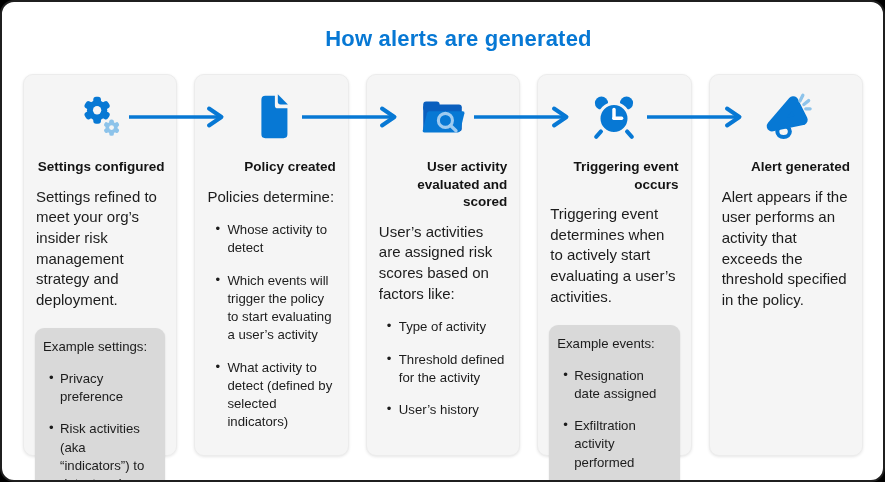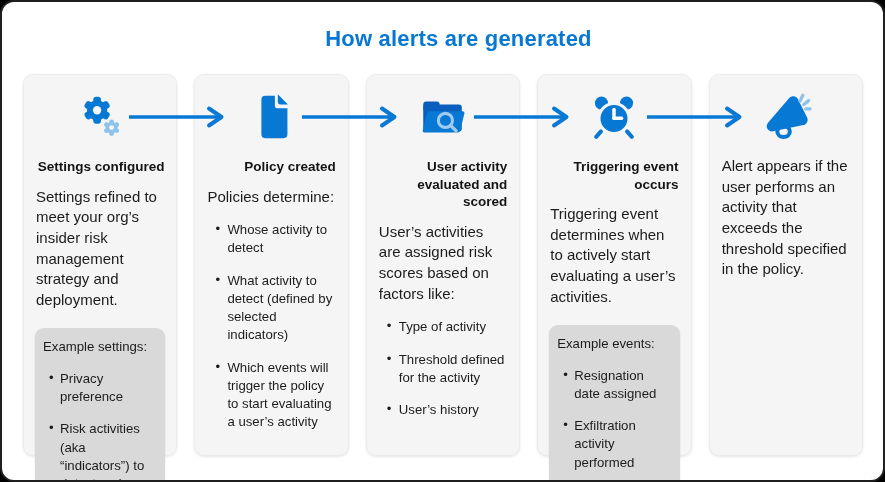--- a/index.html
+++ b/index.html
@@ -87,22 +87,22 @@
       <div class="icon-wrap">
         <svg class="step-icon" width="54" height="54" viewBox="0 0 56 56">
           <path fill="#0778D4" d="M31 6 v10 q0 3 3 3 h10 v27 q0 4 -4 4 H21 q-4 0 -4 -4 V10 q0 -4 4 -4 z"></path>
           <path fill="#0778D4" d="M34 4.5 v7.5 q0 3 3 3 h7.5 z"></path>
         </svg>
       </div>
       <h2 class="card-title">Policy created</h2>
       <p class="card-body">Policies determine:</p>
       <ul class="bullets">
         <li>Whose activity to detect</li>
+        <li>Which events will trigger the policy to start evaluating a user’s activity</li>
         <li>What activity to detect (defined by selected indicators)</li>
-        <li>Which events will trigger the policy to start evaluating a user’s activity</li>
       </ul>
     </section>
 
     <section class="card">
       <div class="icon-wrap">
         <svg class="step-icon" width="54" height="54" viewBox="0 0 56 56">
           <rect x="7.5" y="12" width="17" height="10" rx="3" fill="#0A5FBE"></rect>
           <rect x="7.5" y="15" width="40" height="28" rx="3" fill="#0A5FBE"></rect>
           <path fill="#0778D4" d="M14 22 h34.5 q2.2 0 1.7 2.1 l-4.3 18 q-.5 2 -2.7 2 H8.7 q-2.2 0 -1.7 -2.1 l4.3 -18 q.5 -2 2.7 -2 z"></path>
           <circle cx="30.5" cy="31.5" r="7.3" fill="none" stroke="#9FCBF0" stroke-width="3.2"></circle>
@@ -145,20 +145,21 @@
     <section class="card">
       <div class="icon-wrap">
         <svg class="step-icon" width="54" height="54" viewBox="0 0 56 56">
           <ellipse cx="25.5" cy="43" rx="6.5" ry="5.8" fill="none" stroke="#0778D4" stroke-width="4.2"></ellipse>
           <path d="M13.5 37.5 L35.5 12 L45 31 Z" fill="#0778D4" stroke="#0778D4" stroke-width="11" stroke-linejoin="round"></path>
           <line x1="45.5" y1="5.5" x2="42.5" y2="11.5" stroke="#8DC3EA" stroke-width="3.4" stroke-linecap="round"></line>
           <line x1="51.5" y1="11" x2="46.5" y2="15" stroke="#8DC3EA" stroke-width="3.4" stroke-linecap="round"></line>
           <line x1="53" y1="19.5" x2="48.5" y2="19.5" stroke="#8DC3EA" stroke-width="3.4" stroke-linecap="round"></line>
         </svg>
       </div>
+      <h2 class="card-title">Alert generated</h2>
       <p class="card-body">Alert appears if the user performs an activity that exceeds the threshold specified in the policy.</p>
     </section>
 
   </div>
 
   <svg class="arrow a1" width="104" height="24" viewBox="0 0 104 24">
     <line x1="1" y1="12" x2="90" y2="12" stroke-width="3.6"></line>
     <polyline points="81,3.5 93.5,12 81,20.5" stroke-width="4" stroke-linecap="round" stroke-linejoin="round"></polyline>
   </svg>
   <svg class="arrow a2" width="104" height="24" viewBox="0 0 104 24">

